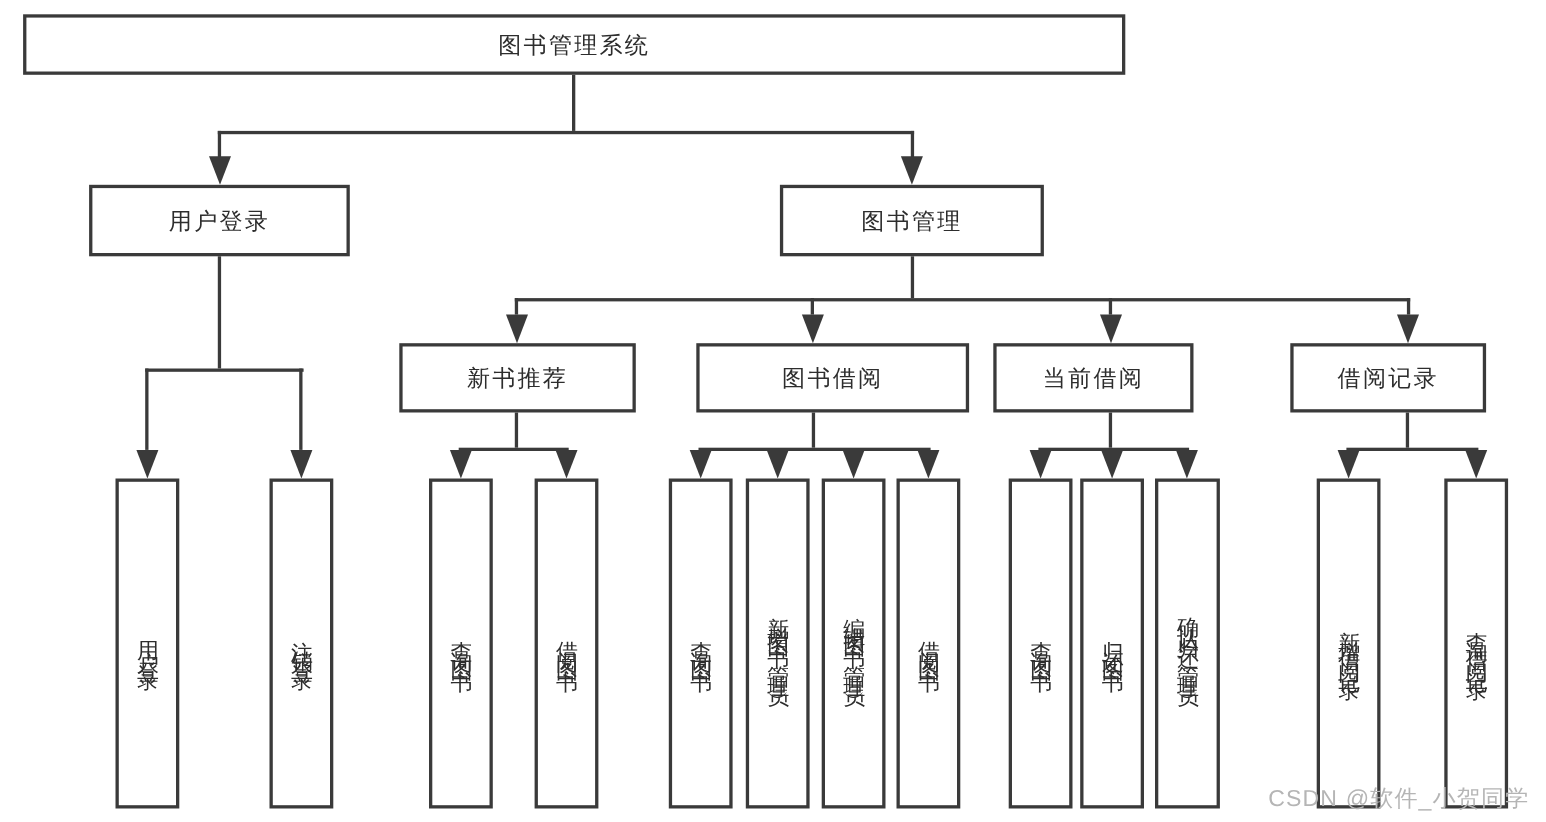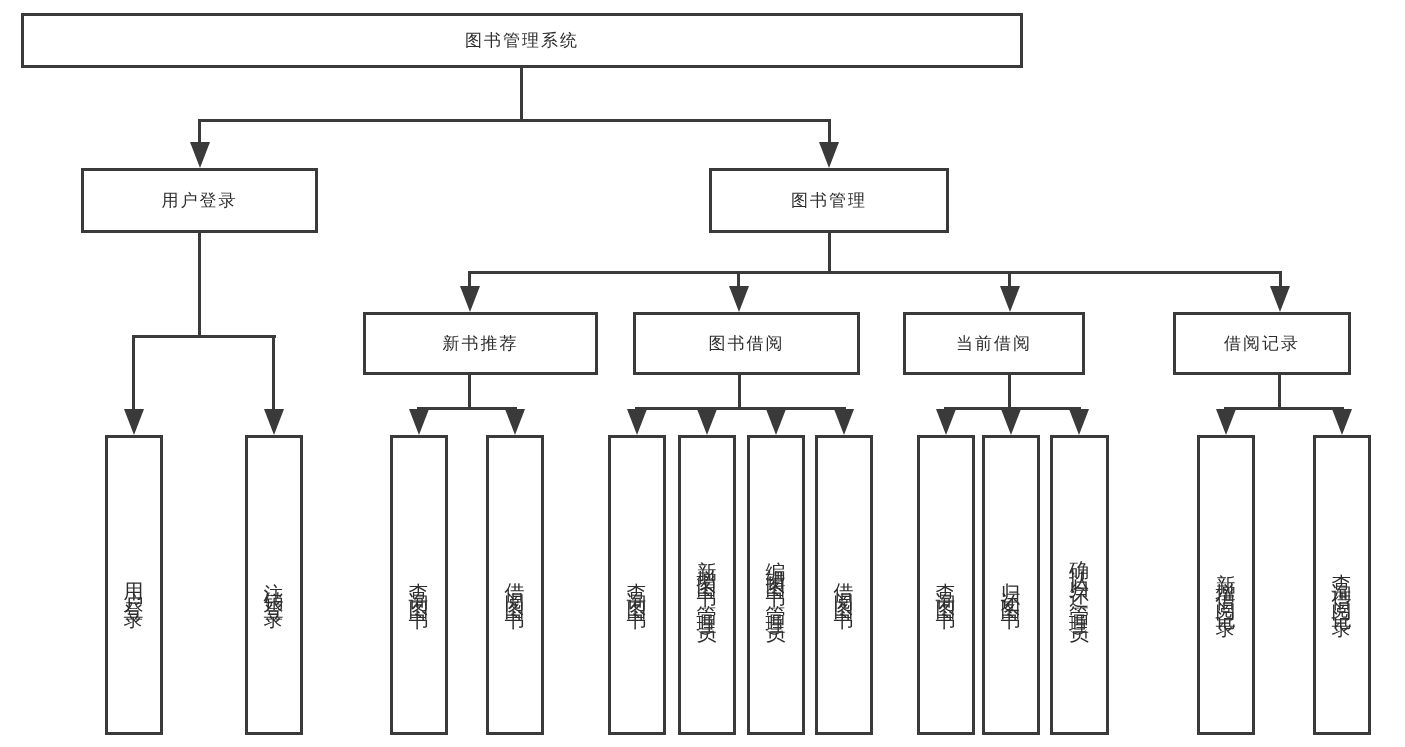--- a/index.html
+++ b/index.html
@@ -18,21 +18,21 @@
   
   .node {
     position: absolute;
     box-sizing: border-box;
     border: 3px solid #3a3a3a;
     background: #ffffff;
     display: flex;
     align-items: center;
     justify-content: center;
     color: #2d2d2d;
-    font-size: 17px;
+    font-size: 21px;
     letter-spacing: 2px;
     white-space: nowrap;
   }
   .node.vert {
     font-size: 20px;
     letter-spacing: 0;
   }
   .node.vert .vtext {
     writing-mode: vertical-rl;
     text-orientation: mixed;
@@ -101,24 +101,24 @@
   <div class="hline" style="left:468px; top:271px; width:814px;"></div>
   <div class="vline" style="left:468px; top:271px; height:15px;"></div>
   <div class="arrow" style="left:460px; top:286px;"></div>
   <div class="vline" style="left:737px; top:271px; height:15px;"></div>
   <div class="arrow" style="left:729px; top:286px;"></div>
   <div class="vline" style="left:1008px; top:271px; height:15px;"></div>
   <div class="arrow" style="left:1000px; top:286px;"></div>
   <div class="vline" style="left:1279px; top:271px; height:15px;"></div>
   <div class="arrow" style="left:1270px; top:286px;"></div>
 
-  <div class="node" style="left:363px; top:312px; width:235px; height:63px;">
+  <div class="node" style="left:363px; top:312px; width:215px; height:63px;">
     <span>新书推荐</span>
   </div>
-  <div class="node" style="left:633px; top:312px; width:227px; height:63px;">
+  <div class="node" style="left:633px; top:312px; width:248px; height:63px;">
     <span>图书借阅</span>
   </div>
   <div class="node" style="left:903px; top:312px; width:182px; height:63px;">
     <span>当前借阅</span>
   </div>
   <div class="node" style="left:1173px; top:312px; width:178px; height:63px;">
     <span>借阅记录</span>
   </div>
 
   <div class="vline" style="left:468px; top:375px; height:32px;"></div>
@@ -181,14 +181,15 @@
     <span class="vtext">确认归还（管理员）</span>
   </div>
 
   <div class="node vert" style="left:1197px; top:435px; width:58px; height:300px;">
     <span class="vtext">新增借阅记录</span>
   </div>
   <div class="node vert" style="left:1313px; top:435px; width:58px; height:300px;">
     <span class="vtext">查询借阅记录</span>
   </div>
 
+  <div class="watermark">CSDN @软件_小贺同学</div>
 
 </div>
 
 </body></html>

